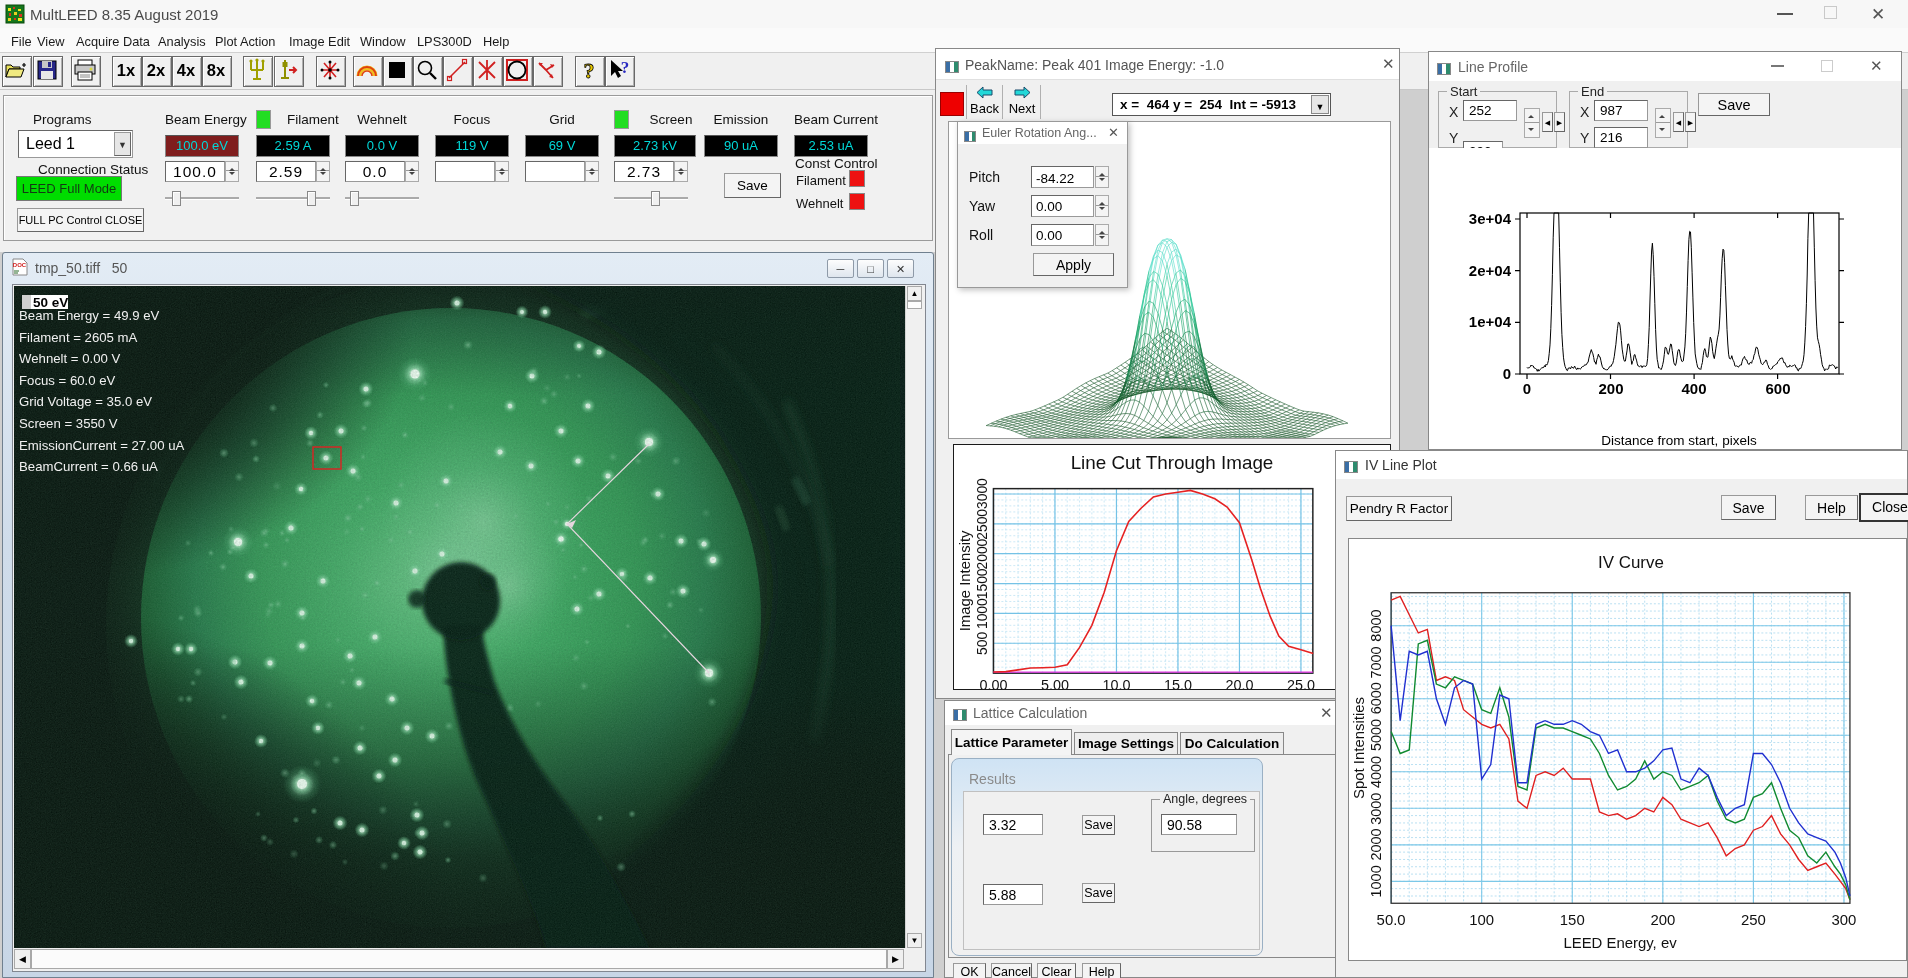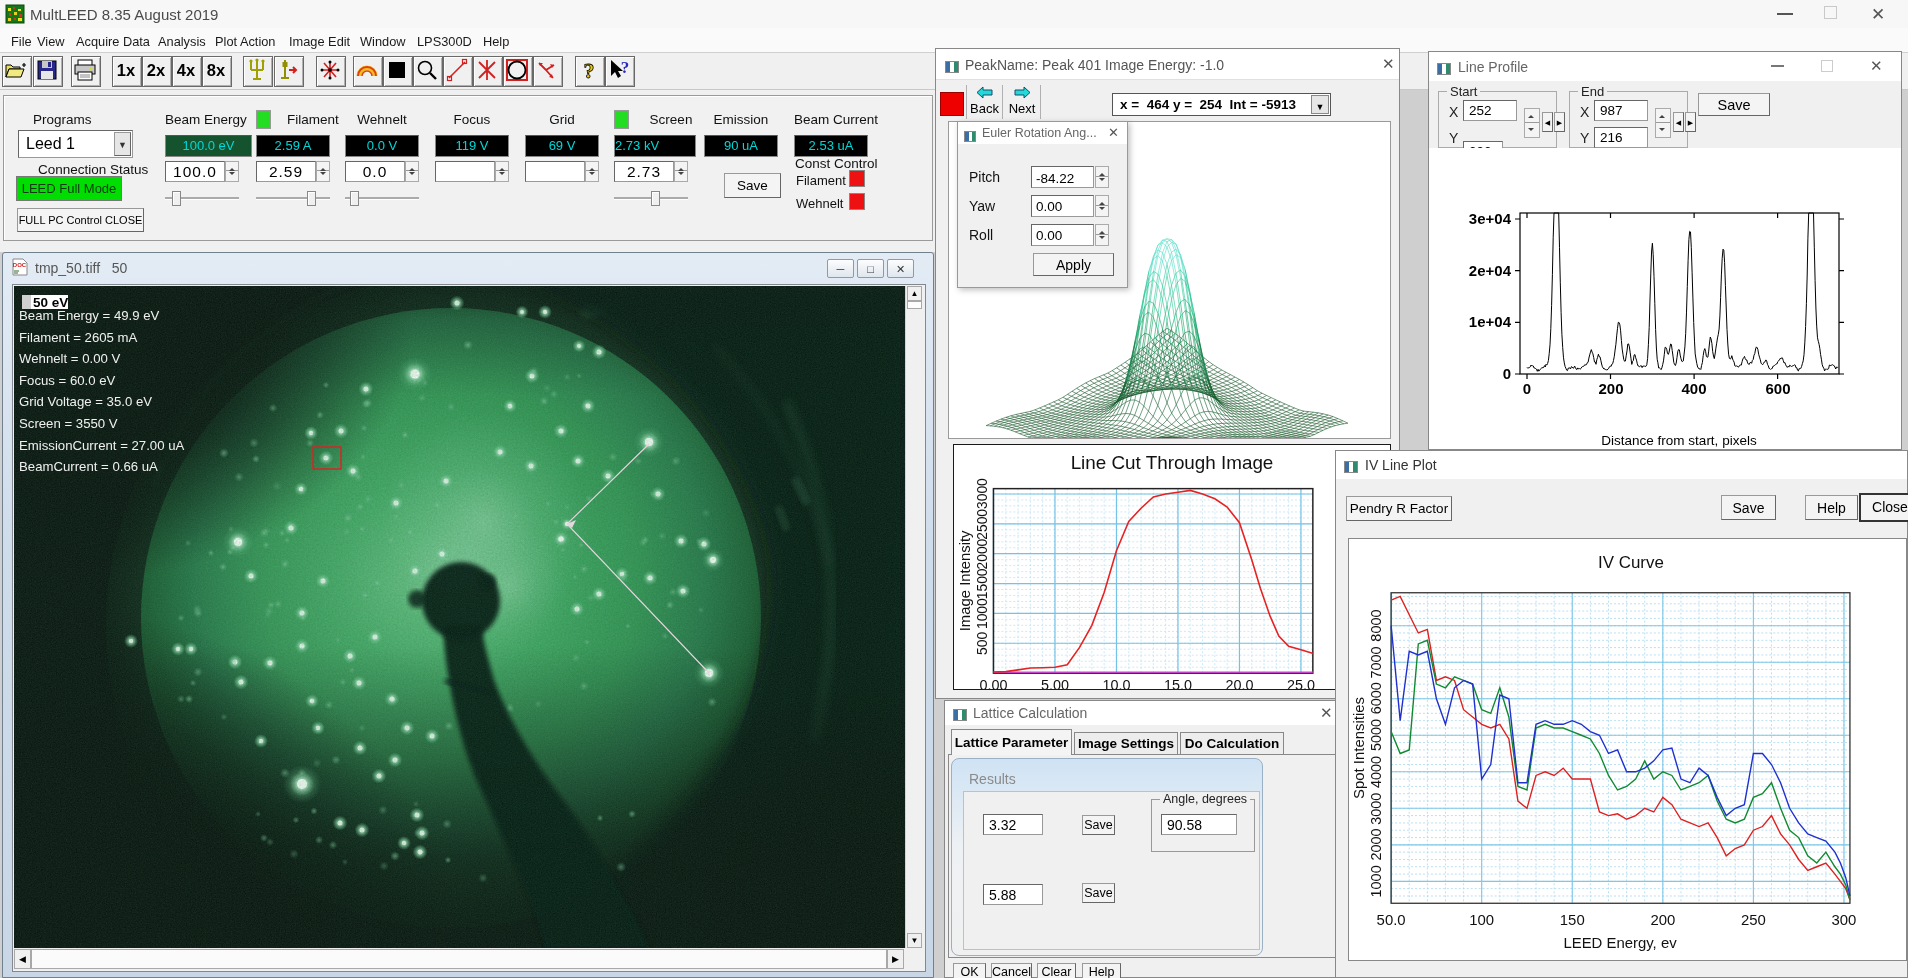--- a/index.html
+++ b/index.html
@@ -131,21 +131,21 @@
 <div class="abs" style="left:3px;top:95px;width:930px;height:146px;background:#f1f1f1;border:1px solid #9a9a9a;box-shadow:inset 1px 1px 0 #ffffff">
     <div class="abs" style="left:29px;top:16px;font-size:13.5px;color:#111">Programs</div>
     <div class="field" style="left:14px;top:34px;width:115px;height:28px">
       <div style="padding:4px 0 0 7px;font-size:16px">Leed 1</div>
       <div class="btn2" style="right:1px;top:1px;width:17px;height:24px;background:#e6e6e6"><span style="font-size:9px;color:#333;line-height:24px">▼</span></div>
     </div>
     <div class="abs" style="left:34px;top:66px;font-size:13.5px;color:#111">Connection Status</div>
     <div class="abs" style="left:12px;top:80px;width:106px;height:25px;background:#00dd00;border:1px solid #777;text-align:center;font-size:13px;color:#143814;line-height:24px">LEED Full Mode</div>
     <div class="btn2" style="left:13px;top:112px;width:127px;height:24px;font-size:11px;line-height:23px;white-space:nowrap">FULL PC Control CLOSE</div>
     <div class="abs" style="left:161px;top:16px;width:74px;text-align:center;font-size:13.5px;color:#111;white-space:nowrap">Beam Energy</div>
-    <div class="abs" style="left:161px;top:39px;width:87px;height:22px;background:#14532d;border:1px solid #888;border-top-color:#555;text-align:center;font-size:13px;color:#00d8d8;line-height:20px">100.0 eV</div>
+    <div class="abs" style="left:161px;top:39px;width:74px;height:22px;background:#7f1d1d;border:1px solid #888;border-top-color:#555;text-align:center;font-size:13px;color:#00d8d8;line-height:20px">100.0 eV</div>
     <div class="field" style="left:161px;top:65px;width:60px;height:21px;text-align:center;font-size:15.5px;letter-spacing:1px;line-height:19px">100.0</div>
     <div class="spin" style="left:221px;top:65px;height:21px"></div>
     <div class="abs" style="left:161px;top:101px;width:74px;height:2px;background:#aaa;box-shadow:0 1px 0 #fff"></div>
     <div class="abs" style="left:168px;top:95px;width:9px;height:15px;background:#f0f0f0;border:1px solid #888;box-shadow:inset 1px 1px 0 #fff"></div>
     <div class="abs" style="left:272px;top:16px;width:74px;text-align:center;font-size:13.5px;color:#111;white-space:nowrap">Filament</div>
     <div class="abs" style="left:252px;top:39px;width:74px;height:22px;background:#000;border:1px solid #888;border-top-color:#555;text-align:center;font-size:13px;color:#00d8d8;line-height:20px">2.59 A</div>
     <div class="field" style="left:252px;top:65px;width:60px;height:21px;text-align:center;font-size:15.5px;letter-spacing:1px;line-height:19px">2.59</div>
     <div class="spin" style="left:312px;top:65px;height:21px"></div>
     <div class="abs" style="left:252px;top:101px;width:74px;height:2px;background:#aaa;box-shadow:0 1px 0 #fff"></div>
     <div class="abs" style="left:303px;top:95px;width:9px;height:15px;background:#f0f0f0;border:1px solid #888;box-shadow:inset 1px 1px 0 #fff"></div>
@@ -157,21 +157,21 @@
     <div class="abs" style="left:346px;top:95px;width:9px;height:15px;background:#f0f0f0;border:1px solid #888;box-shadow:inset 1px 1px 0 #fff"></div>
     <div class="abs" style="left:431px;top:16px;width:74px;text-align:center;font-size:13.5px;color:#111;white-space:nowrap">Focus</div>
     <div class="abs" style="left:431px;top:39px;width:74px;height:22px;background:#000;border:1px solid #888;border-top-color:#555;text-align:center;font-size:13px;color:#00d8d8;line-height:20px">119 V</div>
     <div class="field" style="left:431px;top:65px;width:60px;height:21px;text-align:center;font-size:15.5px;letter-spacing:1px;line-height:19px"></div>
     <div class="spin" style="left:491px;top:65px;height:21px"></div>
     <div class="abs" style="left:521px;top:16px;width:74px;text-align:center;font-size:13.5px;color:#111;white-space:nowrap">Grid</div>
     <div class="abs" style="left:521px;top:39px;width:74px;height:22px;background:#000;border:1px solid #888;border-top-color:#555;text-align:center;font-size:13px;color:#00d8d8;line-height:20px">69 V</div>
     <div class="field" style="left:521px;top:65px;width:60px;height:21px;text-align:center;font-size:15.5px;letter-spacing:1px;line-height:19px"></div>
     <div class="spin" style="left:581px;top:65px;height:21px"></div>
     <div class="abs" style="left:630px;top:16px;width:74px;text-align:center;font-size:13.5px;color:#111;white-space:nowrap">Screen</div>
-    <div class="abs" style="left:610px;top:39px;width:82px;height:22px;background:#000;border:1px solid #888;border-top-color:#555;text-align:left;font-size:13px;color:#00d8d8;line-height:20px">2.73 kV</div>
+    <div class="abs" style="left:610px;top:39px;width:82px;height:22px;background:#000;border:1px solid #888;border-top-color:#555;text-align:center;font-size:13px;color:#00d8d8;line-height:20px">2.73 kV</div>
     <div class="field" style="left:610px;top:65px;width:60px;height:21px;text-align:center;font-size:15.5px;letter-spacing:1px;line-height:19px">2.73</div>
     <div class="spin" style="left:670px;top:65px;height:21px"></div>
     <div class="abs" style="left:610px;top:101px;width:74px;height:2px;background:#aaa;box-shadow:0 1px 0 #fff"></div>
     <div class="abs" style="left:647px;top:95px;width:9px;height:15px;background:#f0f0f0;border:1px solid #888;box-shadow:inset 1px 1px 0 #fff"></div>
     <div class="abs" style="left:700px;top:16px;width:74px;text-align:center;font-size:13.5px;color:#111;white-space:nowrap">Emission</div>
     <div class="abs" style="left:700px;top:39px;width:74px;height:22px;background:#000;border:1px solid #888;border-top-color:#555;text-align:center;font-size:13px;color:#00d8d8;line-height:20px">90 uA</div>
     <div class="abs" style="left:790px;top:16px;width:74px;text-align:center;font-size:13.5px;color:#111;white-space:nowrap">Beam Current</div>
     <div class="abs" style="left:790px;top:39px;width:74px;height:22px;background:#000;border:1px solid #888;border-top-color:#555;text-align:center;font-size:13px;color:#00d8d8;line-height:20px">2.53 uA</div>
     <div class="abs" style="left:252px;top:14px;width:15px;height:19px;background:#22dd22;border:1px solid #999"></div>
     <div class="abs" style="left:610px;top:14px;width:15px;height:19px;background:#22dd22;border:1px solid #999"></div>

